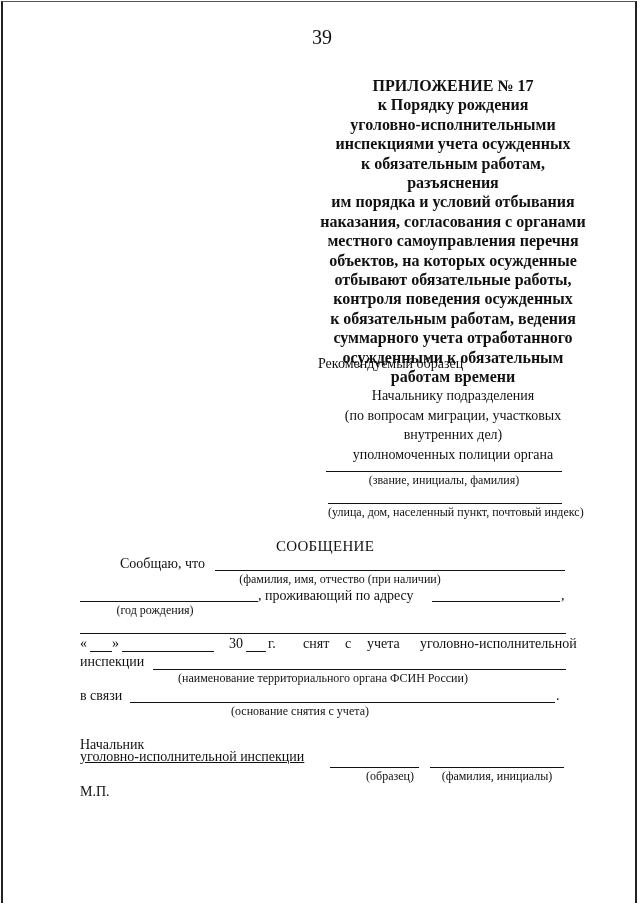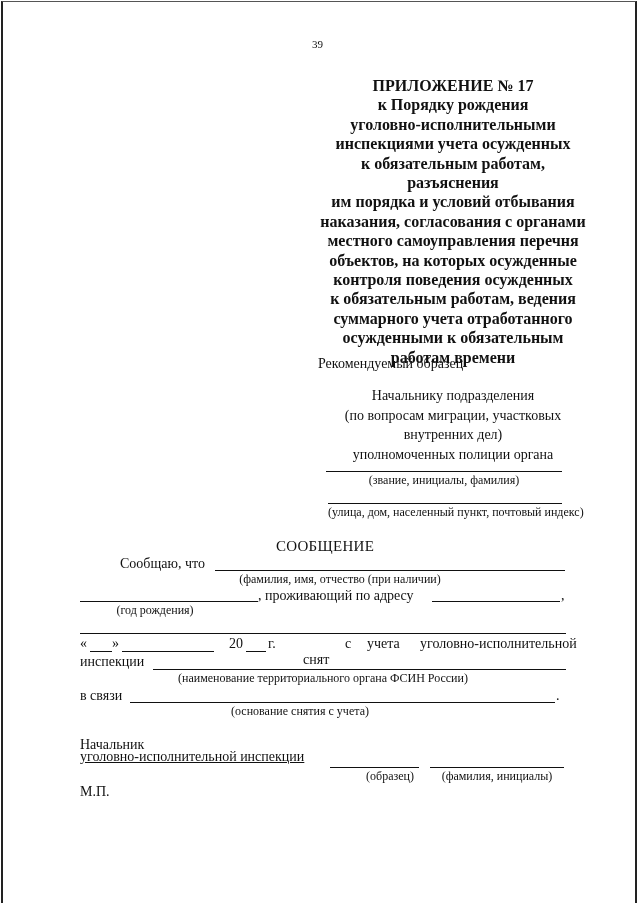--- a/index.html
+++ b/index.html
@@ -1,21 +1,21 @@
 <!DOCTYPE html>
 <html><head>
 <meta charset="utf-8">
 <style>
   html, body { margin:0; padding:0; background:#ffffff; }
   body { width:640px; height:905px; position:relative; overflow:hidden;
          font-family:"Liberation Serif","DejaVu Serif",serif; color:#111; }
   .frame { position:absolute; left:1px; top:1px; width:636px; height:902px;
            border-left:2px solid #222; border-right:2px solid #222; border-top:1px solid #555; box-sizing:border-box; }
   .abs { position:absolute; }
-  .pagenum { left:312px; top:38px; font-size:11px; }
+  .pagenum { left:312px; top:26px; font-size:20px; }
   .appendix { left:318px; top:76px; width:270px; text-align:center; font-size:16px; line-height:19.4px;font-weight:bold; }
   .sample { left:318px; top:356px; width:270px; text-align:left; font-size:14px; }
   .addressee { left:318px; top:386px; width:270px; text-align:center; font-size:14px; line-height:19.5px; }
   .line { position:absolute; height:0; border-top:1px solid #111; }
   .cap { position:absolute; font-size:12px; text-align:center; white-space:nowrap; }
   .heading { left:276px; top:538px; font-size:15px; letter-spacing:0.3px; }
   .txt { position:absolute; font-size:14px; white-space:nowrap; }
 </style>
 </head>
 <body>
@@ -27,20 +27,21 @@
 <div class="abs appendix">
   <div>ПРИЛОЖЕНИЕ № 17</div>
   <div>к Порядку рождения</div>
   <div>уголовно-исполнительными</div>
   <div>инспекциями учета осужденных</div>
   <div>к обязательным работам, разъяснения</div>
   <div>им порядка и условий отбывания</div>
   <div>наказания, согласования с органами</div>
   <div>местного самоуправления перечня</div>
   <div>объектов, на которых осужденные</div>
+  <div>отбывают обязательные работы,</div>
   <div>контроля поведения осужденных</div>
   <div>к обязательным работам, ведения</div>
   <div>суммарного учета отработанного</div>
   <div>осужденными к обязательным</div>
   <div>работам времени</div>
 </div>
 
 <div class="abs sample">Рекомендуемый образец</div>
 
 <div class="abs addressee">
@@ -66,24 +67,24 @@
 <div class="txt" style="left:258px; top:588px;">, проживающий по адресу</div>
 <div class="line" style="left:432px; top:601px; width:128px;"></div>
 <div class="txt" style="left:561px; top:588px;">,</div>
 
 <div class="line" style="left:80px; top:633px; width:486px;"></div>
 
 <div class="txt" style="left:80px; top:636px;">«</div>
 <div class="line" style="left:90px; top:651px; width:22px;"></div>
 <div class="txt" style="left:112px; top:636px;">»</div>
 <div class="line" style="left:122px; top:651px; width:92px;"></div>
-<div class="txt" style="left:229px; top:636px;">20</div>
+<div class="txt" style="left:229px; top:636px;">30</div>
 <div class="line" style="left:246px; top:651px; width:20px;"></div>
 <div class="txt" style="left:268px; top:636px;">г.</div>
-<div class="txt" style="left:303px; top:636px;margin-top:16px;">снят</div>
+<div class="txt" style="left:303px; top:636px;">снят</div>
 <div class="txt" style="left:345px; top:636px;">с</div>
 <div class="txt" style="left:367px; top:636px;">учета</div>
 <div class="txt" style="left:420px; top:636px;">уголовно-исполнительной</div>
 
 <div class="txt" style="left:80px; top:654px;">инспекции</div>
 <div class="line" style="left:153px; top:669px; width:413px;"></div>
 <div class="cap" style="left:153px; top:671px; width:340px;">(наименование территориального органа ФСИН России)</div>
 
 <div class="txt" style="left:80px; top:688px;">в связи</div>
 <div class="line" style="left:130px; top:702px; width:425px;"></div>

